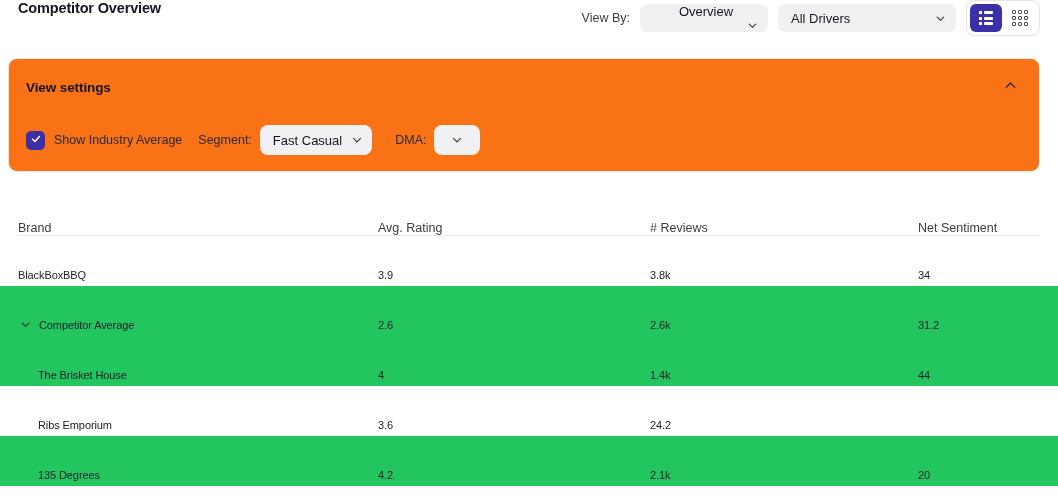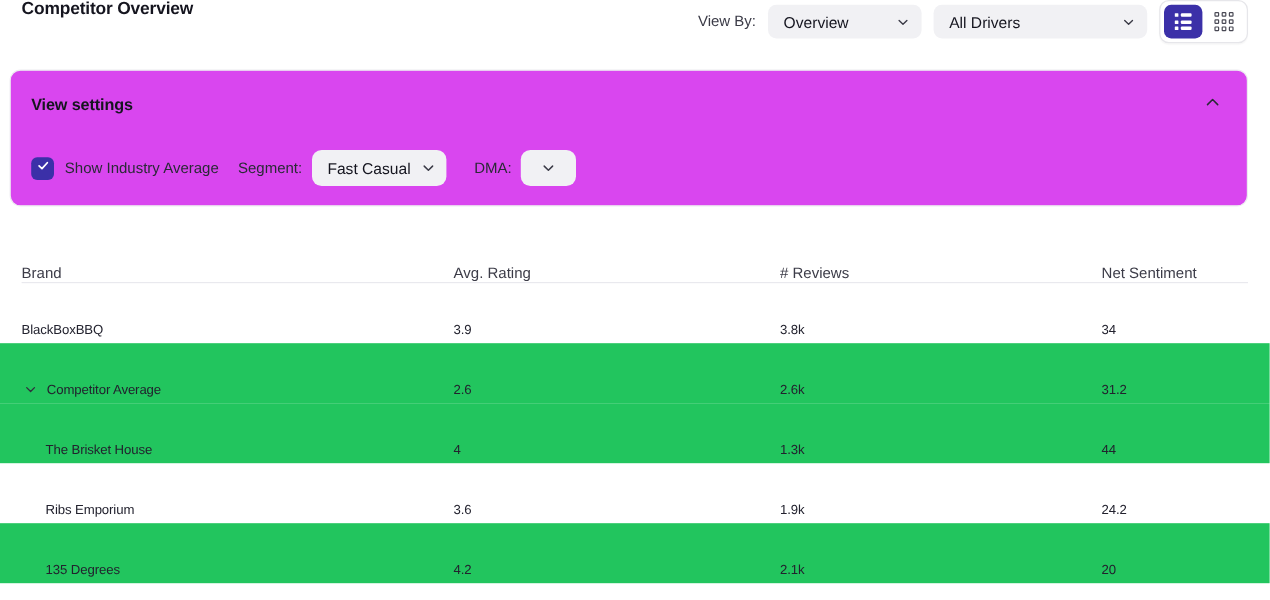--- a/index.html
+++ b/index.html
@@ -48,21 +48,21 @@
     border: none;
     border-radius: 7px;
     height: 28px;
     padding: 0 9px 0 13px;
     font-family: inherit;
     font-size: 13px;
     color: #15151f;
     cursor: pointer;
     white-space: nowrap;
   }
-  .pill.wide-ov { width: 128px; }
+  .pill.wide-ov { width: 128px; flex-direction: column; }
   .pill.wide-dr { width: 178px; }
   .pill .pill-text { flex: 0 0 auto; }
   .pill .chev { margin-left: auto; display: flex; }
 
   .chev svg { display: block; }
 
   
   .toggle-group {
     display: flex;
     align-items: center;
@@ -92,21 +92,21 @@
   
   .grid-icon { display: grid; grid-template-columns: repeat(3, 4px); gap: 2px; }
   .grid-cell { width: 4px; height: 4px; border: 1px solid #4a4a55; border-radius: 1px; }
 
   
   .settings-card {
     position: absolute;
     top: 58px; left: 8px;
     width: 1032px;
     height: 114px;
-    background: #d946ef;
+    background: #f97316;
     border: 1px solid #ececf0;
     border-radius: 9px;
   }
   .settings-header {
     display: flex;
     align-items: center;
     padding: 16px 17px 0 17px;
   }
   .settings-title {
     font-size: 13.5px;
@@ -347,30 +347,29 @@
     <div class="cell col-rating">2.6</div>
     <div class="cell col-rev">2.6k</div>
     <div class="cell col-sent">31.2</div>
   </div>
 
   <div class="t-row shaded">
     <div class="cell col-brand brand-cell indent">
       <span>The Brisket House</span>
     </div>
     <div class="cell col-rating">4</div>
-    <div class="cell col-rev">1.3k</div>
+    <div class="cell col-rev">1.4k</div>
     <div class="cell col-sent">44</div>
   </div>
 
   <div class="t-row">
     <div class="cell col-brand brand-cell indent">
       <span>Ribs Emporium</span>
     </div>
     <div class="cell col-rating">3.6</div>
-    <div class="cell col-rev">1.9k</div>
     <div class="cell col-sent">24.2</div>
   </div>
 
   <div class="t-row shaded">
     <div class="cell col-brand brand-cell indent">
       <span>135 Degrees</span>
     </div>
     <div class="cell col-rating">4.2</div>
     <div class="cell col-rev">2.1k</div>
     <div class="cell col-sent">20</div>

